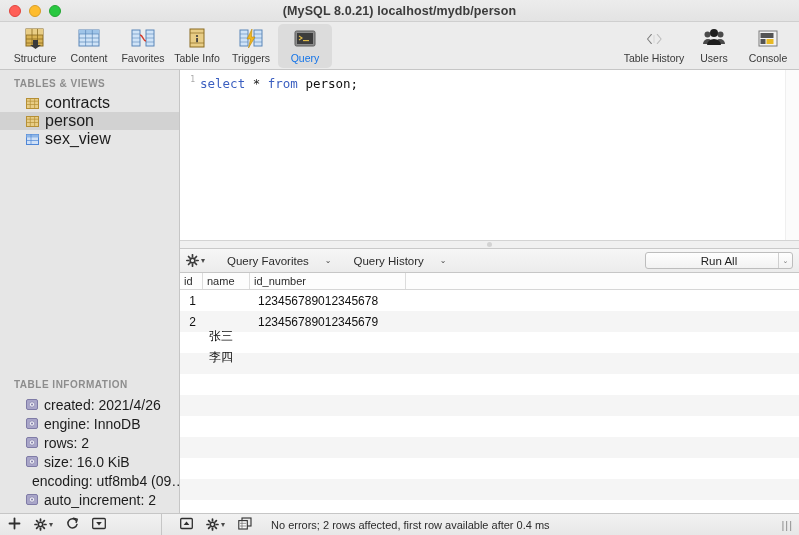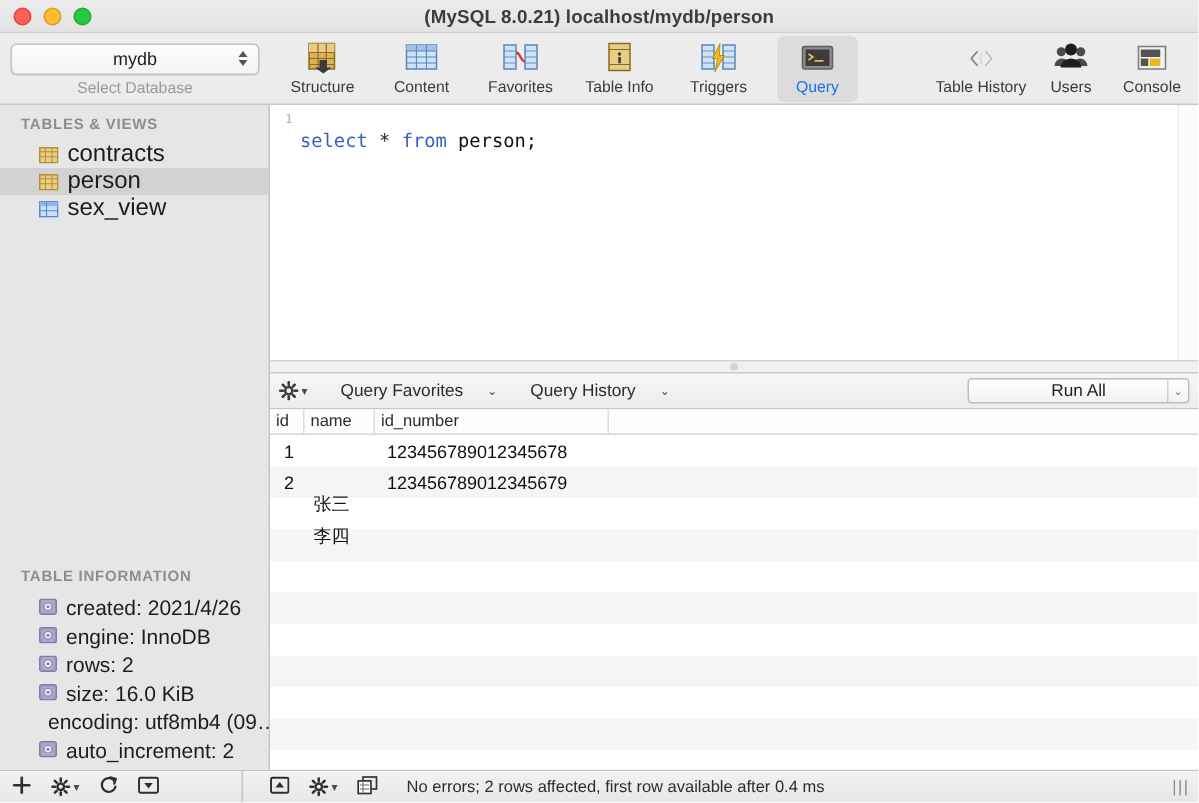--- a/index.html
+++ b/index.html
@@ -55,21 +55,21 @@
     position: relative; font-size: 12px; color: #1d1d1d;
     box-shadow: 0 .5px .5px rgba(0,0,0,.08);
   }
   .db-select .chev {
     position: absolute; right: 6px; top: 50%; transform: translateY(-50%);
     display: flex; flex-direction: column; line-height: 5px;
     font-size: 7px; color: #555;
   }
   .db-caption { font-size: 10.5px; color: #9a9a9a; margin-top: 3px; }
 
-  .tb-items { flex: 1; display: flex; align-items: center; padding-left: 8px; gap: 12px; }
+  .tb-items { flex: 1; display: flex; align-items: center; padding-left: 8px; gap: 0px; }
   .tbi {
     width: 54px; height: 44px;
     display: flex; flex-direction: column; align-items: center;
     justify-content: center; gap: 2px; border-radius: 5px;
     cursor: default;
   }
   .tbi.sel { background: #dcdcdc; }
   .tbi .lbl { font-size: 10.5px; color: #3a3a3a; line-height: 11px; white-space: nowrap; }
   .tbi.sel .lbl { color: #1474e8; }
   .tb-right { display: flex; align-items: center; margin-left: auto; padding-right: 4px; }
@@ -113,21 +113,21 @@
   .editor {
     flex: 0 0 170px; position: relative;
     background: #ffffff; display: flex; overflow: hidden;
   }
   .gutter {
     width: 18px; flex: 0 0 18px; background: #fff;
     text-align: right; padding-right: 3px; padding-top: 5px;
     font-family: "DejaVu Sans Mono", monospace; font-size: 8px; color: #a8a8a8;
   }
   .code {
-    flex: 1; padding-top: 16px; padding-left: 2px;
+    flex: 1; padding-top: 6px; padding-left: 2px;
     font-family: "DejaVu Sans Mono", monospace; font-size: 12.5px;
     line-height: 16px; color: #111; white-space: pre;
   }
   .kw { color: #3b5fc0; }
   .op { color: #222; }
   .ed-scroll {
     position: absolute; right: 0; top: 0; bottom: 0; width: 14px;
     background: #fbfbfb; border-left: 1px solid #efefef;
   }
   .splitter {
@@ -205,32 +205,20 @@
   <div class="titlebar">
     <div class="traffic">
       <span class="dot red"></span>
       <span class="dot yellow"></span>
       <span class="dot green"></span>
     </div>
     <div class="win-title">(MySQL 8.0.21) localhost/mydb/person</div>
   </div>
 
   <div class="toolbar">
-    <div class="tb-left">
-      <div class="db-select">
-        <span>mydb</span>
-        <span class="chev">
-          <svg width="8" height="12" viewBox="0 0 8 12">
-              <path d="M4 1 L7 5 L1 5 Z" fill="#555"></path>
-              <path d="M4 11 L7 7 L1 7 Z" fill="#555"></path>
-            </svg>
-        </span>
-      </div>
-      <div class="db-caption">Select Database</div>
-    </div>
 
     <div class="tb-items">
 
       <div class="tbi">
         <svg class="ic" viewBox="0 0 26 24">
           <rect x="4" y="2" width="17" height="17" fill="#d9b354" stroke="#8a6b20" stroke-width="1"></rect>
           <path d="M4 2 L21 2 L21 8 L4 8 Z" fill="#e8cd86"></path>
           <g stroke="#8a6b20" stroke-width=".8">
             <line x1="4" y1="8" x2="21" y2="8"></line>
               <line x1="4" y1="12" x2="21" y2="12"></line>

